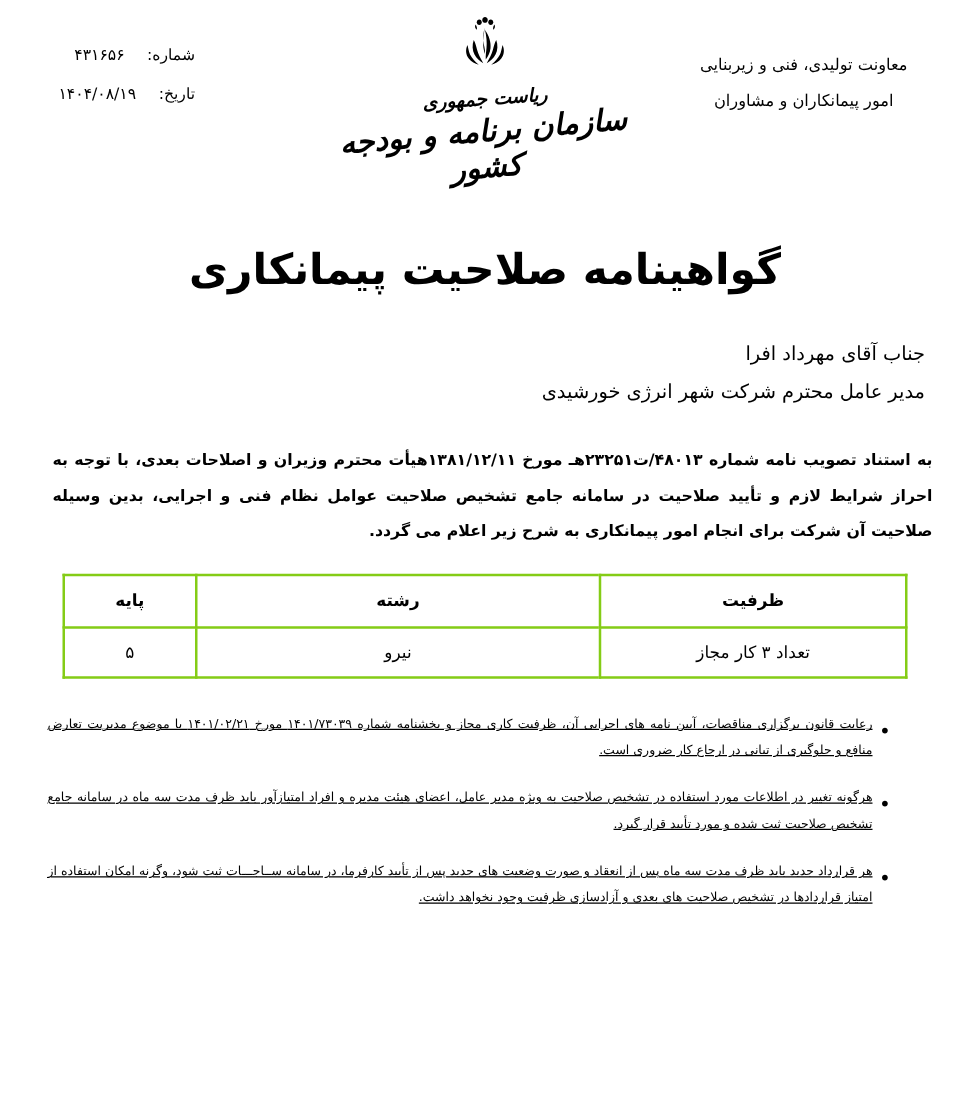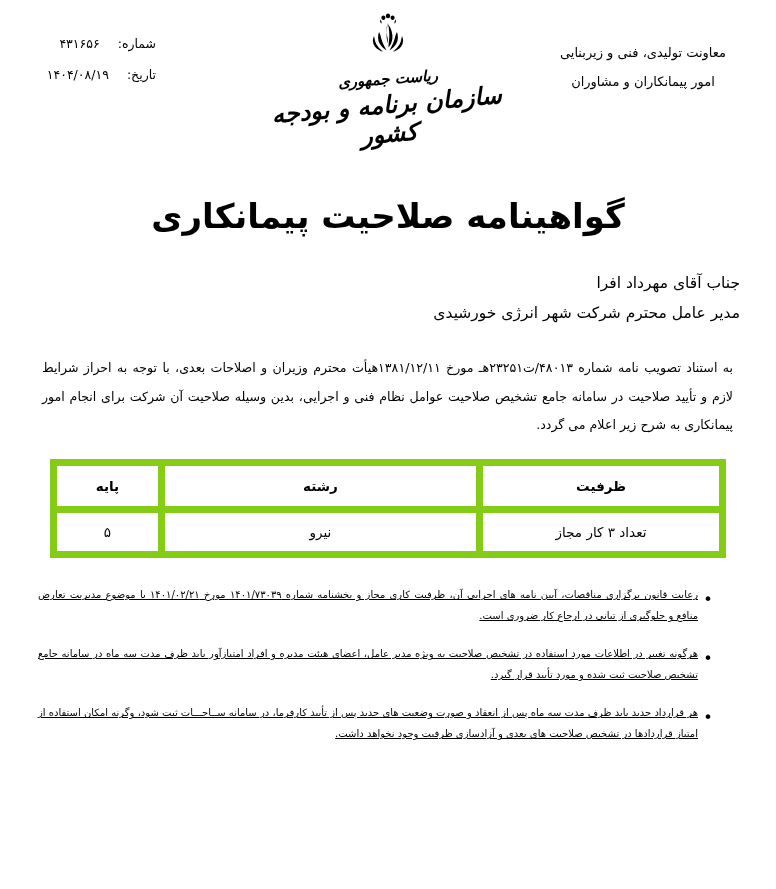--- a/index.html
+++ b/index.html
@@ -121,38 +121,39 @@
   }
   .addressee div {
     font-size: 15.5px;
     font-weight: normal;
     line-height: 1.95;
     white-space: nowrap;
   }
 
   
   .intro {
-    margin: 26px 43px 0 42px;
+    margin: 26px 30px 0 42px;
     text-align: justify;
     text-align-last: right;
     direction: rtl;
     font-size: 12.6px;
     line-height: 2.25;
+    font-weight: bold;
   }
 
   
   .cert-table {
     margin: 20px auto 0 auto;
     width: 676px;
     border-collapse: collapse;
     direction: rtl;
   }
   .cert-table th,
   .cert-table td {
-    border: 7px solid #84cc16;
+    border: 2px solid #84cc16;
     text-align: center;
     font-size: 13.5px;
     padding: 7px 4px;
     margin-left: 47px;
   }
   .cert-table th {
     font-weight: bold;
     height: 26px;
   }
   .cert-table td {

